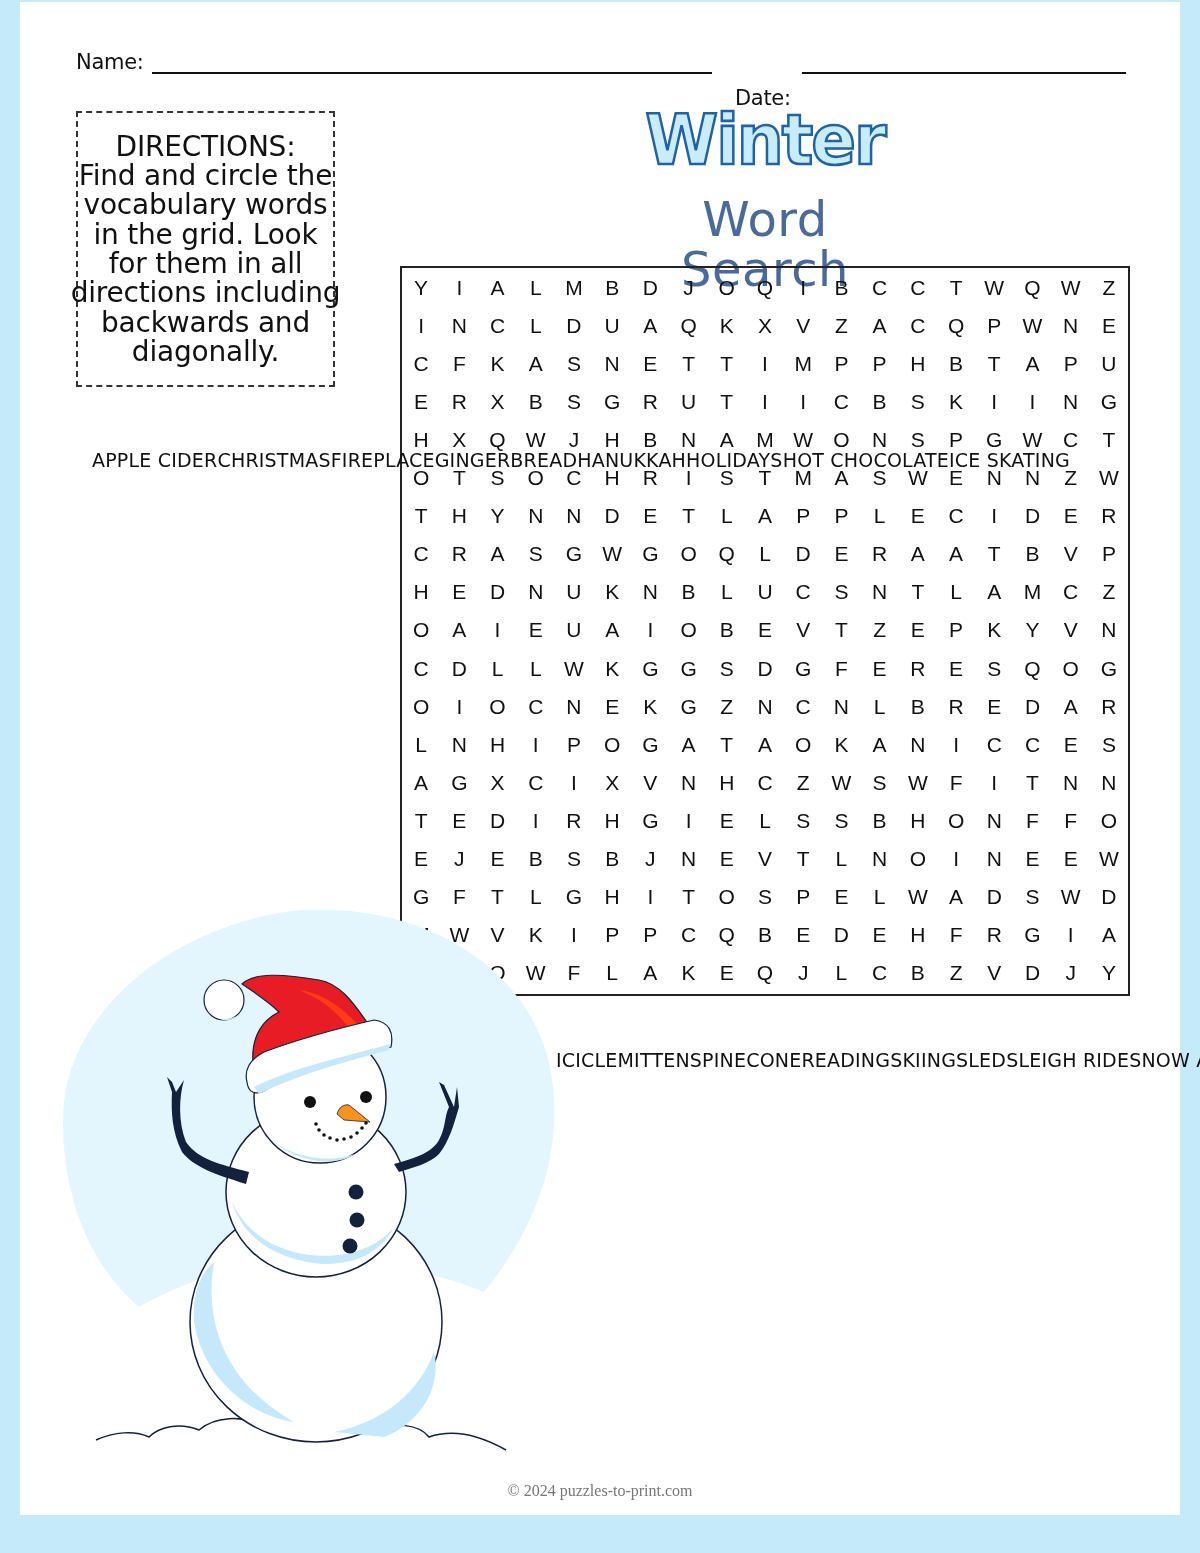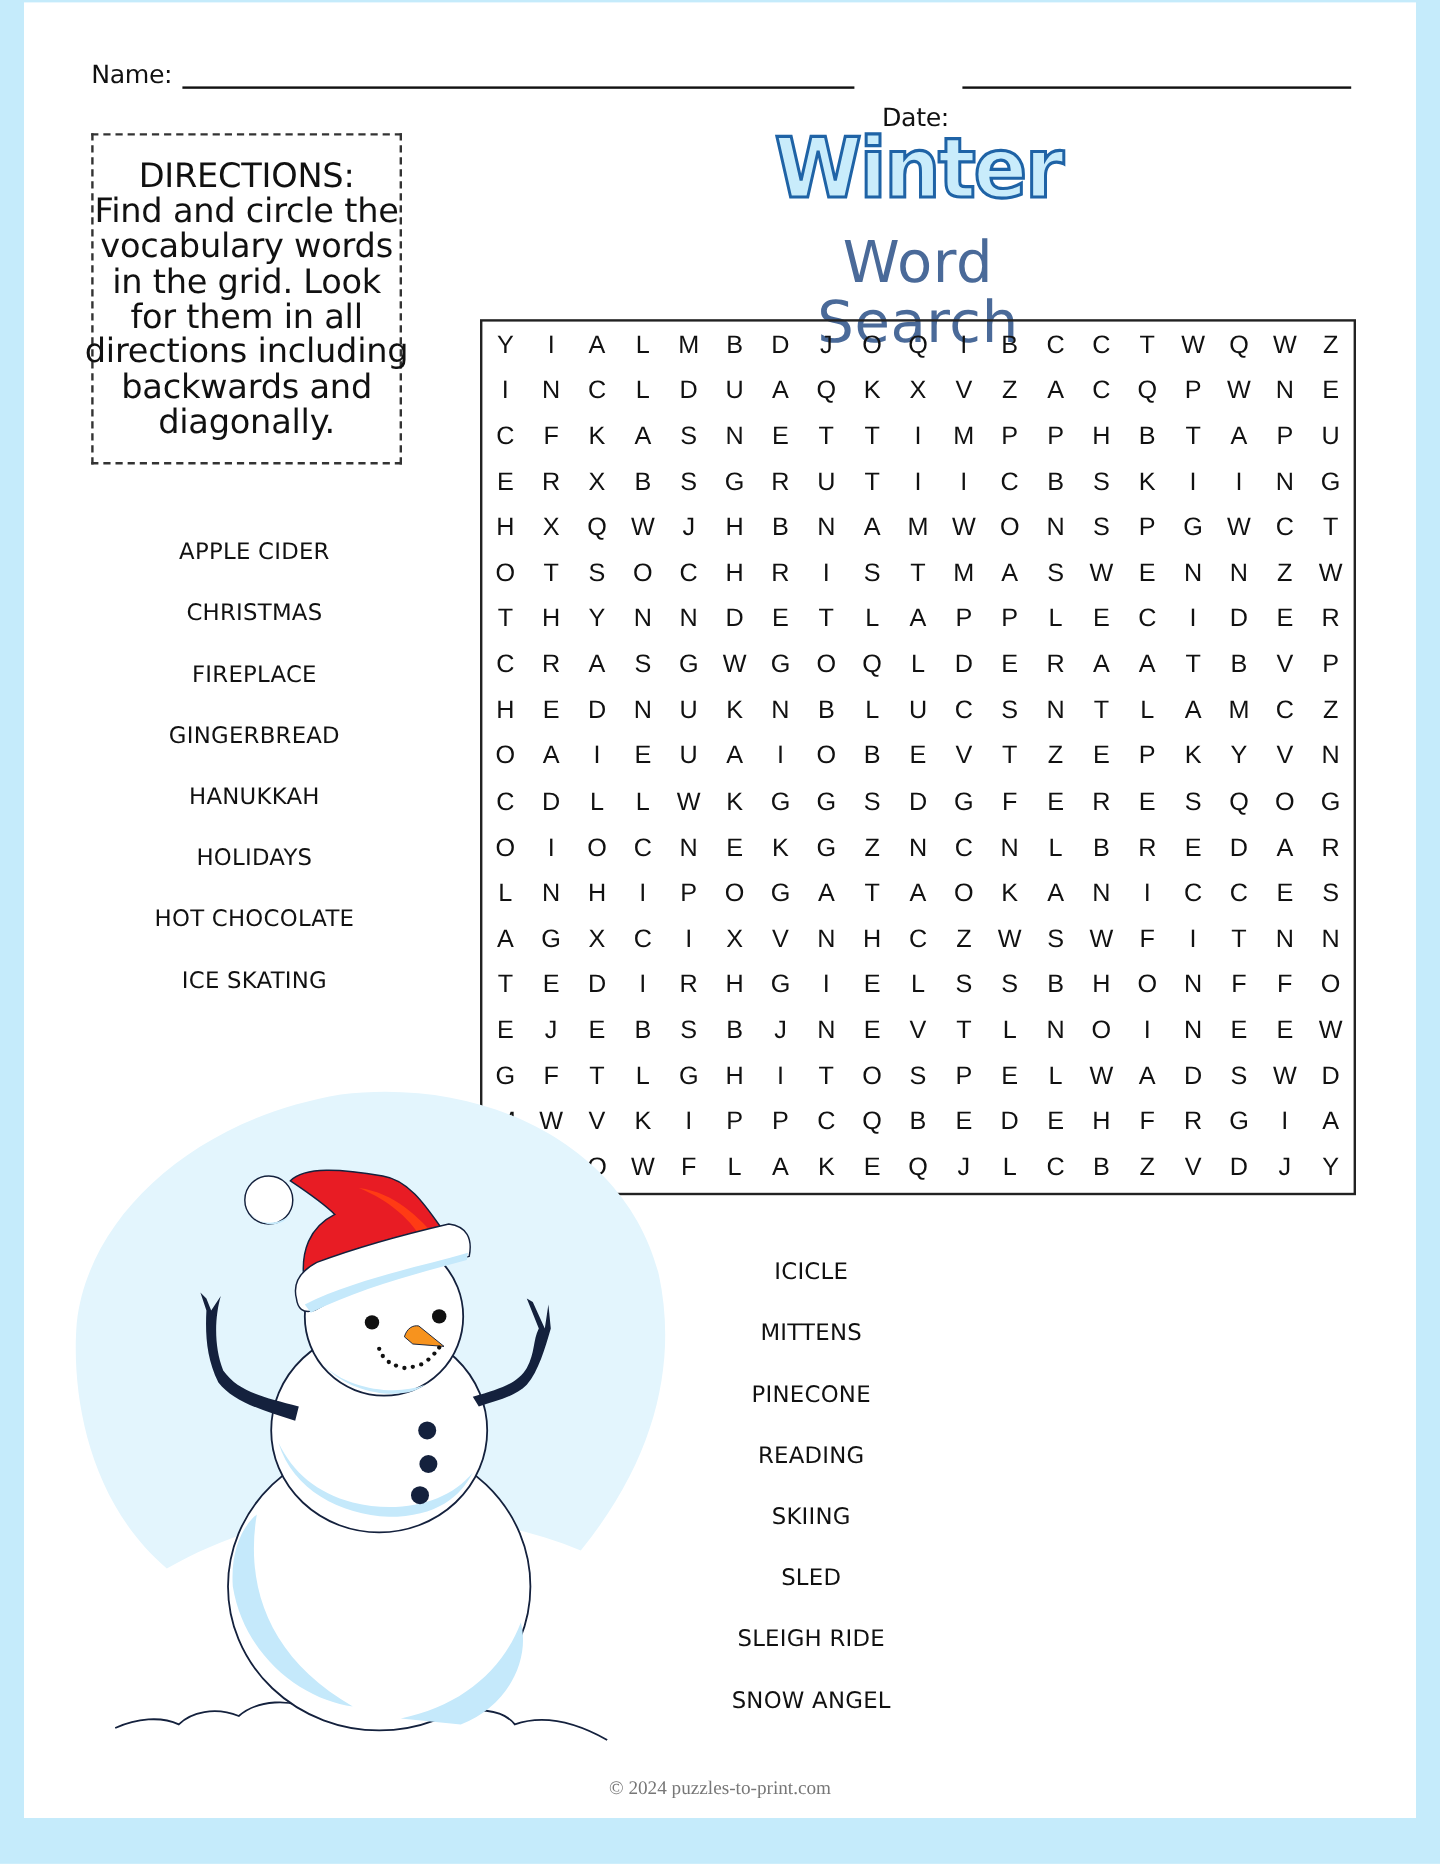--- a/index.html
+++ b/index.html
@@ -47,21 +47,21 @@
       grid-template-columns: repeat(19, 1fr);
       grid-template-rows: repeat(19, 1fr);
       padding: 1px 0 2px 0;
     }
     .cell {
       display: flex; align-items: center; justify-content: center;
       font-family: "Liberation Sans", sans-serif; font-size: 21px; color: #111;
     }
 
     
-    .wordlist { display: flex; flex-direction: column; align-items: center; }
+    .wordlist { display: flex; flex-direction: row; align-items: center; }
     .word {
       font-family: "DejaVu Sans", sans-serif; font-size: 19px; height: 51px; line-height: 22px;
       color: #111; white-space: nowrap; letter-spacing: 0.2px;
     }
 
     .footer {
       left: 0; top: 1480px; width: 1160px; text-align: center;
       font-family: "Liberation Serif", serif; font-size: 16px; color: #777;
     }
 

